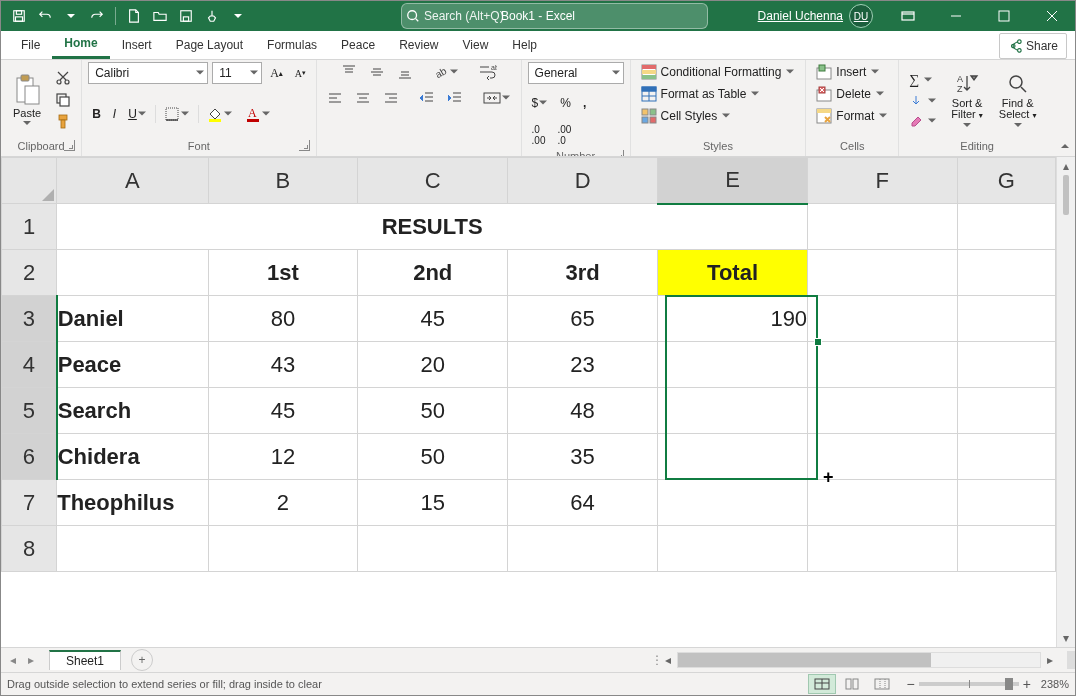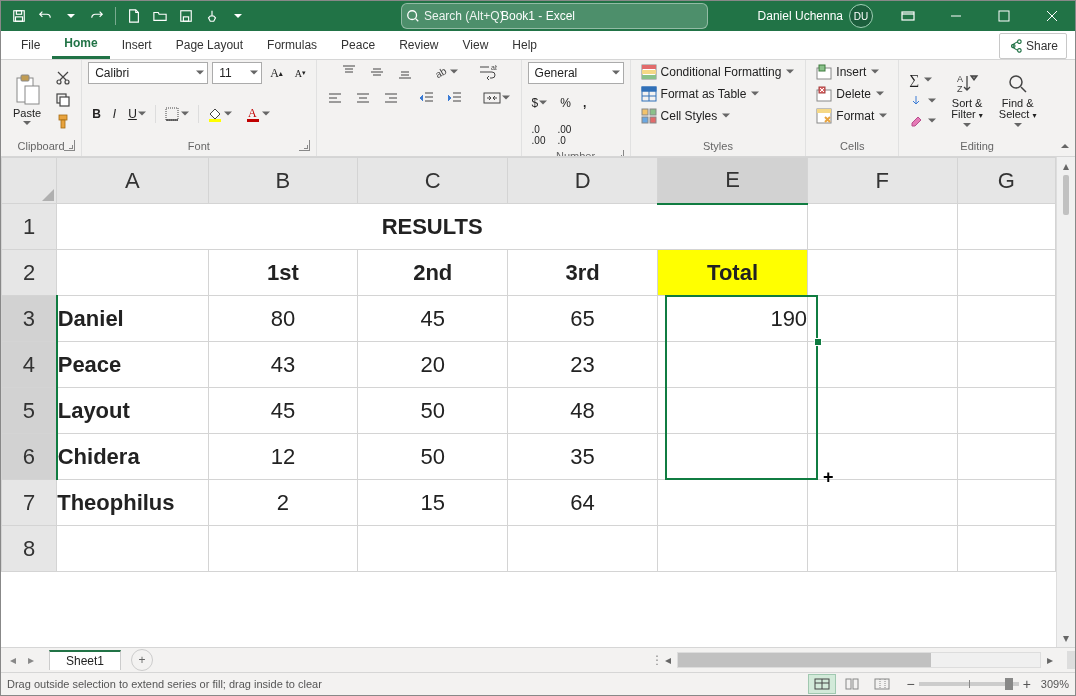--- a/index.html
+++ b/index.html
@@ -16,21 +16,21 @@
   html,body{margin:0;padding:0;height:100%;font-family:"Segoe UI",Arial,sans-serif;font-size:12px;color:#222;background:#fff;overflow:hidden;}
   .app{width:1076px;height:696px;display:flex;flex-direction:column;background:#fff;border:1px solid #888;box-sizing:border-box;}
   
   .titlebar{height:30px;background:var(--excel-green);color:#fff;display:flex;align-items:center;position:relative;}
   .titlebar .qat{display:flex;align-items:center;gap:2px;padding:0 6px;}
   .titlebar .qat .qbtn{width:24px;height:24px;display:flex;align-items:center;justify-content:center;cursor:pointer;}
   .titlebar .title{position:absolute;left:50%;transform:translateX(-50%);display:flex;align-items:center;gap:6px;white-space:nowrap;}
   .titlebar .search{position:absolute;left:400px;width:305px;height:24px;background:rgba(255,255,255,0.2);border:1px solid rgba(255,255,255,.4);border-radius:6px;display:flex;align-items:center;color:#fff;}
   .titlebar .search svg{margin:0 4px;}
   .titlebar .search span{opacity:.9;}
-  .titlebar .right{margin-left:auto;display:flex;align-items:center;gap:2px;}
+  .titlebar .right{margin-left:auto;display:flex;align-items:center;gap:2px;text-decoration:underline;}
   .titlebar .user{display:flex;align-items:center;gap:6px;padding:0 10px;}
   .titlebar .avatar{width:22px;height:22px;border-radius:50%;background:#1b5e3c;border:1px solid #9fd1b5;display:flex;align-items:center;justify-content:center;font-size:10px;}
   .titlebar .winbtn{width:46px;height:30px;display:flex;align-items:center;justify-content:center;cursor:pointer;}
   
   .tabs{height:28px;background:#fff;border-bottom:1px solid var(--ribbon-border);display:flex;align-items:flex-end;padding:0 8px;position:relative;}
   .tabs .tab{padding:0 12px;height:28px;line-height:28px;cursor:pointer;color:#333;}
   .tabs .tab.active{color:var(--excel-green);font-weight:600;border-bottom:3px solid var(--excel-green);height:25px;line-height:24px;}
   .tabs .file{background:transparent;}
   .tabs .share{margin-left:auto;display:flex;align-items:center;gap:4px;border:1px solid #c8c8c8;padding:2px 8px;border-radius:2px;height:20px;color:#333;cursor:pointer;}
   
@@ -686,21 +686,21 @@
               <td class="cell bold">Peace</td>
     <td class="cell center">43</td>
     <td class="cell center">20</td>
     <td class="cell center">23</td>
     <td class="cell right"></td>
     <td class="cell"></td>
               <td class="cell"></td>
             </tr>
             <tr>
               <th class="rowh active">5</th>
-              <td class="cell bold">Layout</td>
+              <td class="cell bold">Search</td>
     <td class="cell center">45</td>
     <td class="cell center">50</td>
     <td class="cell center">48</td>
     <td class="cell right"></td>
     <td class="cell"></td>
               <td class="cell"></td>
             </tr>
             <tr>
               <th class="rowh active">6</th>
               <td class="cell bold">Chidera</td>
@@ -789,17 +789,17 @@
           </svg>
         </div>
     </div>
     <div class="zoom">
       <span style="font-size:14px;cursor:pointer">−</span>
       <div class="slider">
           <div class="tick"></div>
           <div class="knob"></div>
         </div>
       <span style="font-size:14px;cursor:pointer">+</span>
-      <span style="margin-left:6px">309%</span>
+      <span style="margin-left:6px">238%</span>
     </div>
   </div>
 
 </div>
 
 </body></html>

